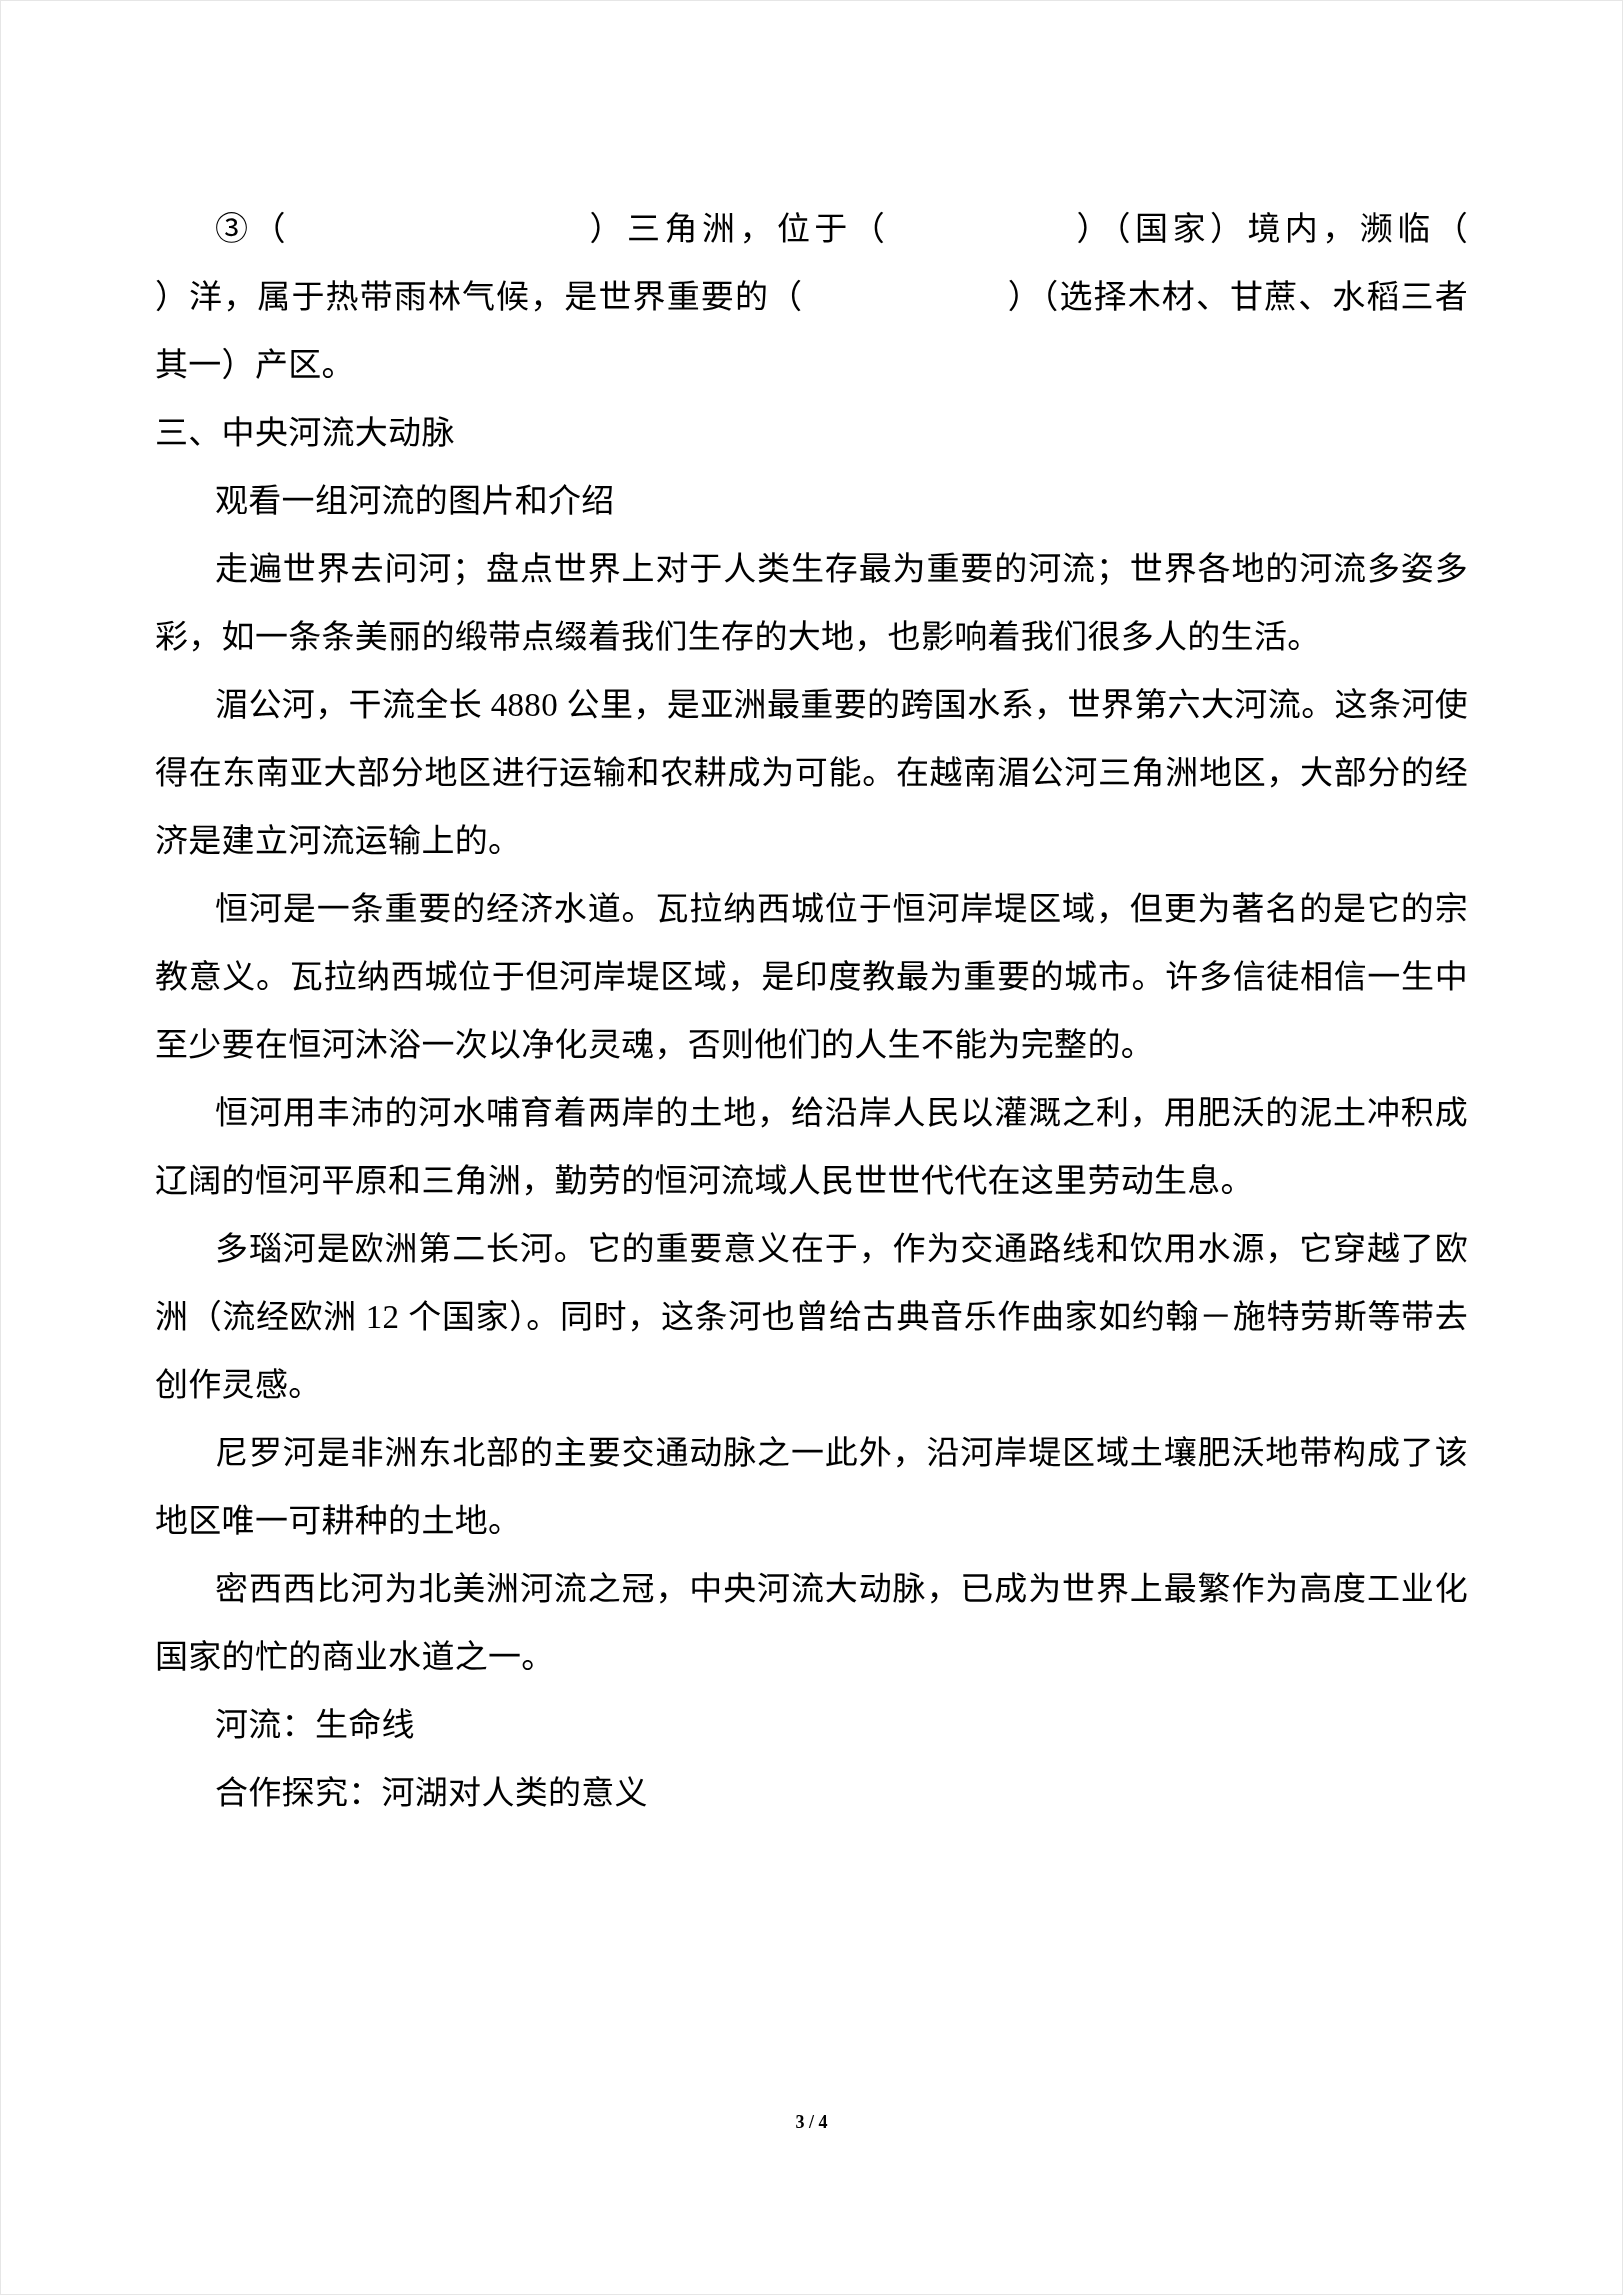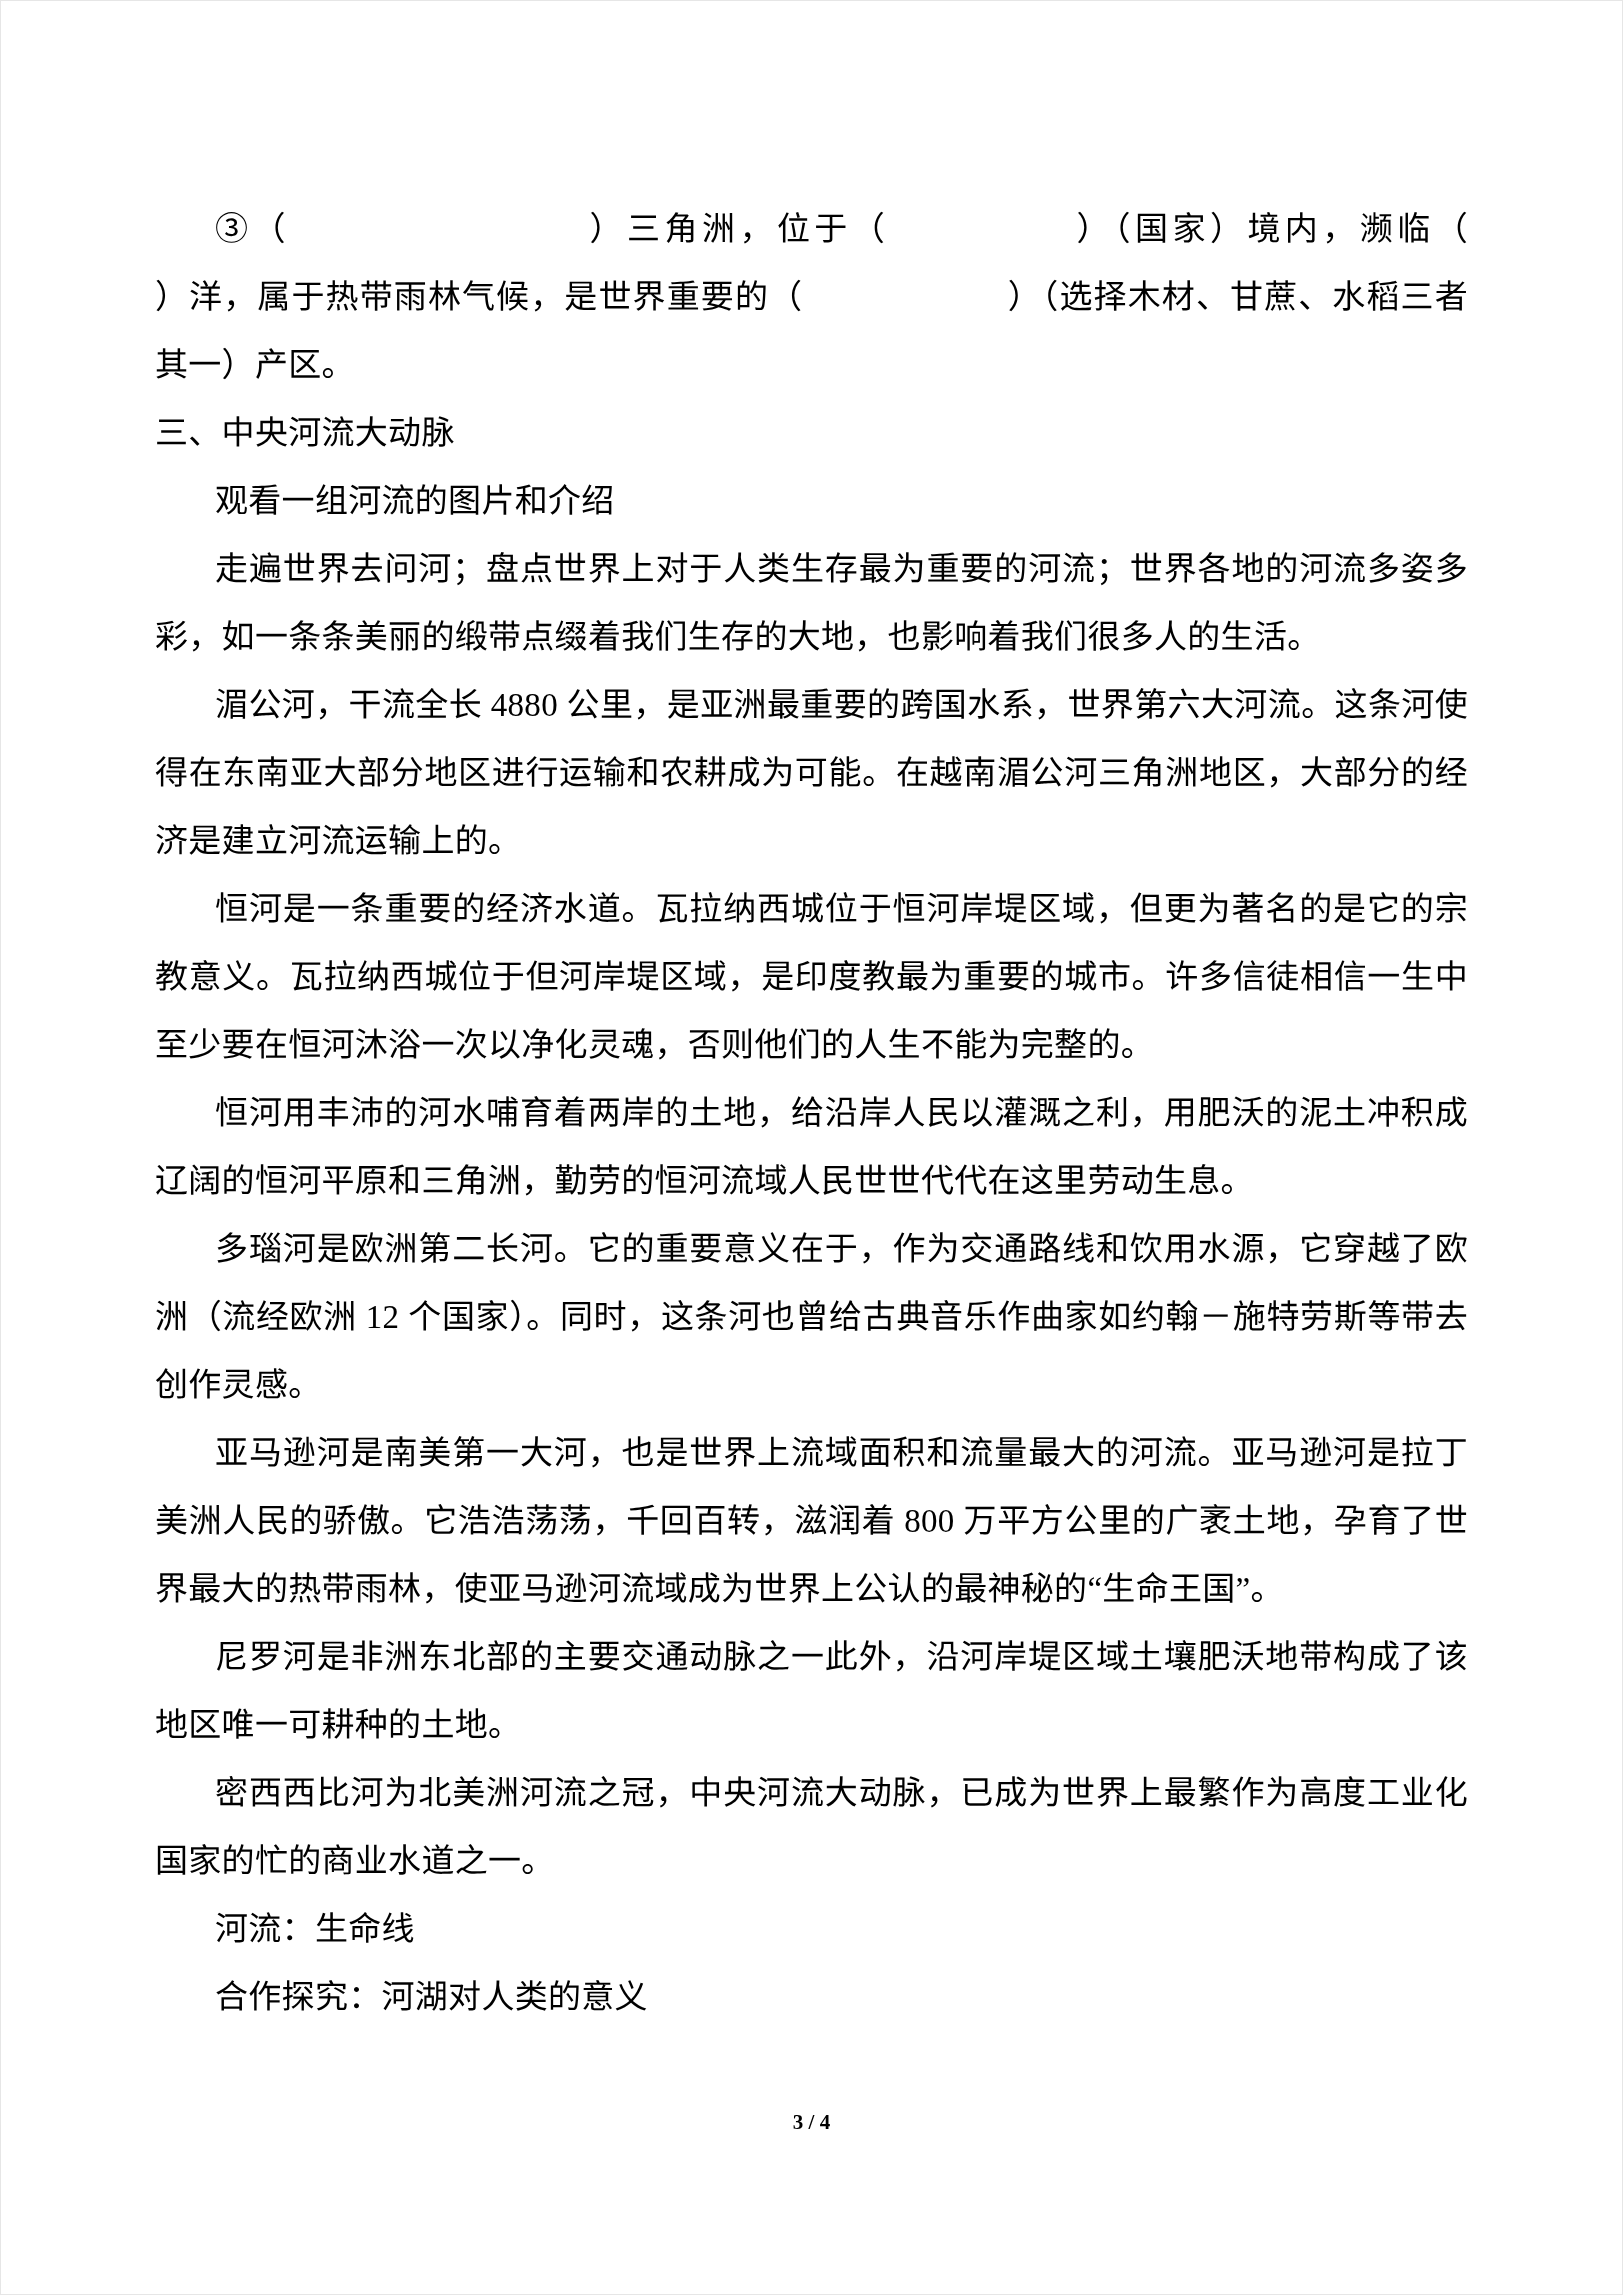--- a/index.html
+++ b/index.html
@@ -29,40 +29,39 @@
   }
   .content p.indent {
     text-indent: 60px;
   }
   .footer {
     position: absolute;
     top: 2105px;
     left: 0;
     width: 100%;
     text-align: center;
-    font-size: 21px;
+    font-size: 18px;
     line-height: 33px;
     font-weight: bold;
     font-family: "Liberation Serif", "DejaVu Serif", serif;
   }
 </style>
 </head>
 <body>
 
 <div class="page">
   <div class="content">
     <p class="indent">③（　　　　　　　　）三角洲，位于（　　　　　）（国家）境内，濒临（　　　　　　）洋，属于热带雨林气候，是世界重要的（　　　　　　）（选择木材、甘蔗、水稻三者其一）产区。</p>
     <p>三、中央河流大动脉</p>
     <p class="indent">观看一组河流的图片和介绍</p>
     <p class="indent">走遍世界去问河；盘点世界上对于人类生存最为重要的河流；世界各地的河流多姿多彩，如一条条美丽的缎带点缀着我们生存的大地，也影响着我们很多人的生活。</p>
     <p class="indent">湄公河，干流全长 4880 公里，是亚洲最重要的跨国水系，世界第六大河流。这条河使得在东南亚大部分地区进行运输和农耕成为可能。在越南湄公河三角洲地区，大部分的经济是建立河流运输上的。</p>
     <p class="indent">恒河是一条重要的经济水道。瓦拉纳西城位于恒河岸堤区域，但更为著名的是它的宗教意义。瓦拉纳西城位于但河岸堤区域，是印度教最为重要的城市。许多信徒相信一生中至少要在恒河沐浴一次以净化灵魂，否则他们的人生不能为完整的。</p>
     <p class="indent">恒河用丰沛的河水哺育着两岸的土地，给沿岸人民以灌溉之利，用肥沃的泥土冲积成辽阔的恒河平原和三角洲，勤劳的恒河流域人民世世代代在这里劳动生息。</p>
     <p class="indent">多瑙河是欧洲第二长河。它的重要意义在于，作为交通路线和饮用水源，它穿越了欧洲（流经欧洲 12 个国家）。同时，这条河也曾给古典音乐作曲家如约翰－施特劳斯等带去创作灵感。</p>
-    <p class="indent">亚马逊河是南美第一大河，也是世界上流域面积和流量最大的河流。亚马逊河是拉丁美洲人民的骄傲。它浩浩荡荡，千回百转，滋润着 800 万平方公里的广袤土地，孕育了世界最大的热带雨林，使亚马逊河流域成为世界上公认的最神秘的“生命王国”。</p>
     <p class="indent">尼罗河是非洲东北部的主要交通动脉之一此外，沿河岸堤区域土壤肥沃地带构成了该地区唯一可耕种的土地。</p>
     <p class="indent">密西西比河为北美洲河流之冠，中央河流大动脉，已成为世界上最繁作为高度工业化国家的忙的商业水道之一。</p>
     <p class="indent">河流：生命线</p>
     <p class="indent">合作探究：河湖对人类的意义</p>
   </div>
   <div class="footer">3 / 4</div>
 </div>
 
 
 </body></html>

